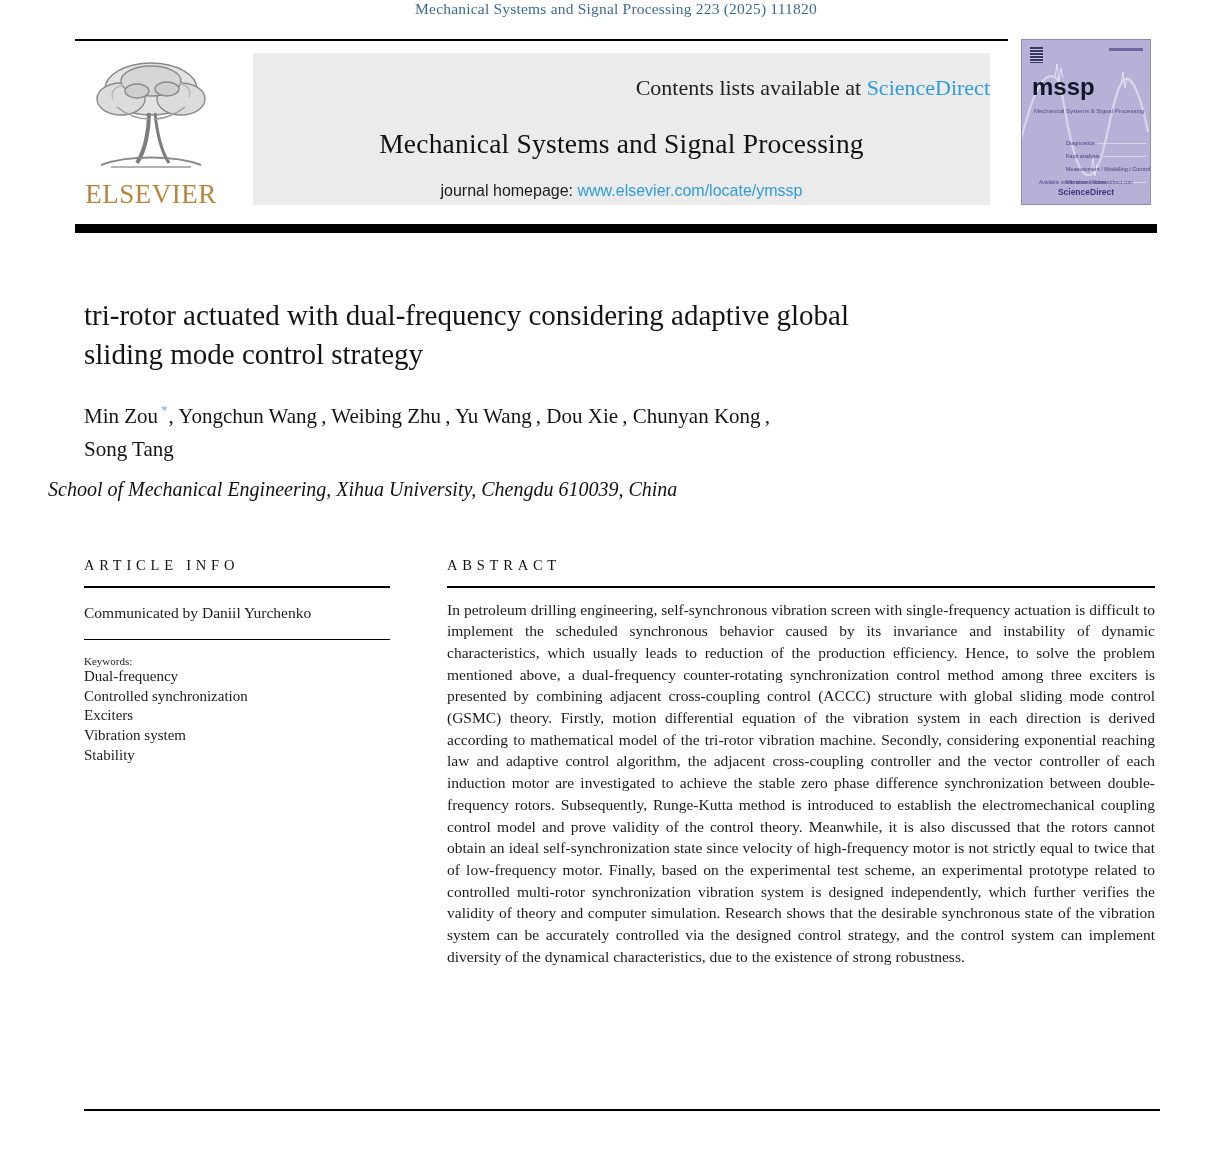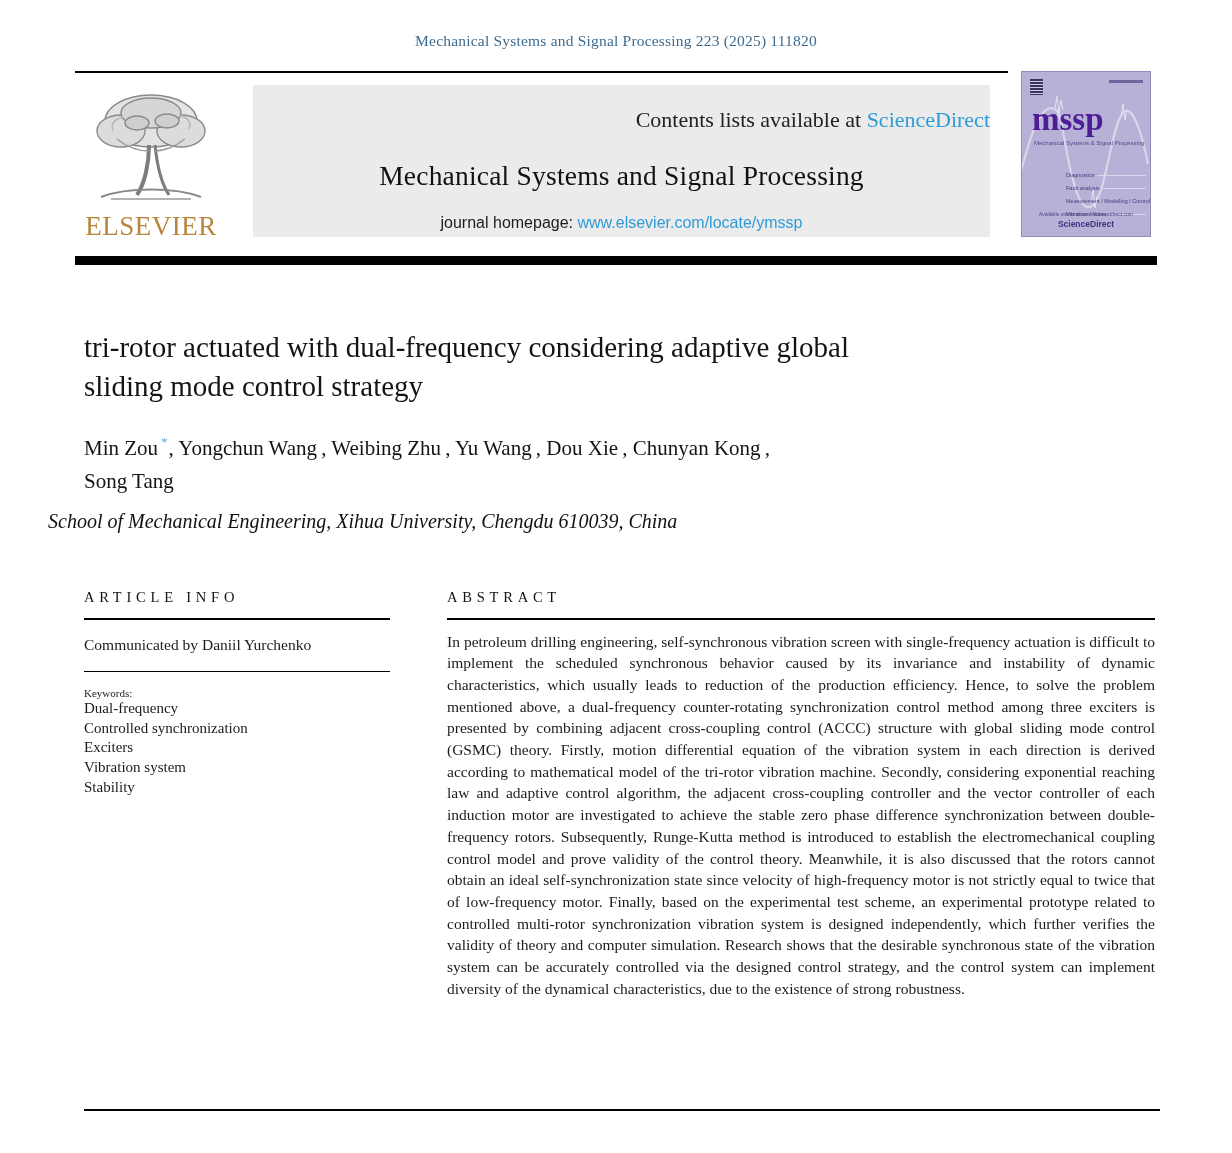--- a/index.html
+++ b/index.html
@@ -2,21 +2,21 @@
 <html><head>
 <meta charset="utf-8">
 <style>
   html,body{margin:0;padding:0;}
   body{
     width:1232px;height:1153px;background:#ffffff;position:relative;
     font-family:"Liberation Serif", serif;color:#1b1b1b;overflow:hidden;
   }
   
   .citation{
-    padding-top:32px;text-align:center;font-size:15.5px;color:#3f6b8e;
+    text-align:center;font-size:15.5px;color:#3f6b8e;
     letter-spacing:.2px;
   }
   
   .header-wrap{margin:21px 75px 0 75px;position:relative;}
   .header-top-rule{height:2px;background:#000;width:933px;}
   .header-row{display:flex;align-items:flex-start;margin-top:12px;}
   .logo-col{width:140px;display:flex;flex-direction:column;align-items:center;margin-left:6px;text-align:right;}
   .tree{margin-top:2px;}
   .elsevier-word{
     font-family:"Liberation Serif",serif;font-size:27px;color:#b9853c;
@@ -32,22 +32,22 @@
     font-family:"Liberation Sans",sans-serif;font-size:16px;color:#1c1c1c;margin-top:22px;
   }
   .cover{
     width:130px;height:166px;margin-left:31px;margin-top:-14px;position:relative;
     background:#b7b0d7;border:1px solid #938cba;overflow:hidden;box-sizing:border-box;
   }
   .cover-barcode{position:absolute;left:8px;top:7px;width:13px;height:16px;background:#3a3560;
     background-image:repeating-linear-gradient(#3a3560 0 2px,#cdc8e4 2px 3px);}
   .cover-issn{position:absolute;right:7px;top:8px;width:34px;height:3px;background:#5d548f;opacity:.8;}
   .cover-mssp{
-    position:absolute;left:10px;top:32px;font-family:Liberation Serif, serif;
-    font-weight:bold;font-size:33px;color:#4c1d95;letter-spacing:0;line-height:30px;
+    position:absolute;left:10px;top:32px;font-family:Liberation Sans, sans-serif;
+    font-weight:bold;font-size:24px;color:#0f172a;letter-spacing:0;line-height:30px;
   }
   .cover-sub{
     position:absolute;left:12px;top:68px;font-family:"Liberation Sans",sans-serif;
     font-size:6px;color:#4f4787;white-space:nowrap;
   }
   .cover-topics{position:absolute;left:44px;top:100px;width:80px;}
   .cover-topic{display:flex;align-items:center;margin-bottom:7px;}
   .cover-topic span{
     font-family:"Liberation Sans",sans-serif;font-size:5.5px;color:#453d7c;white-space:nowrap;
   }

